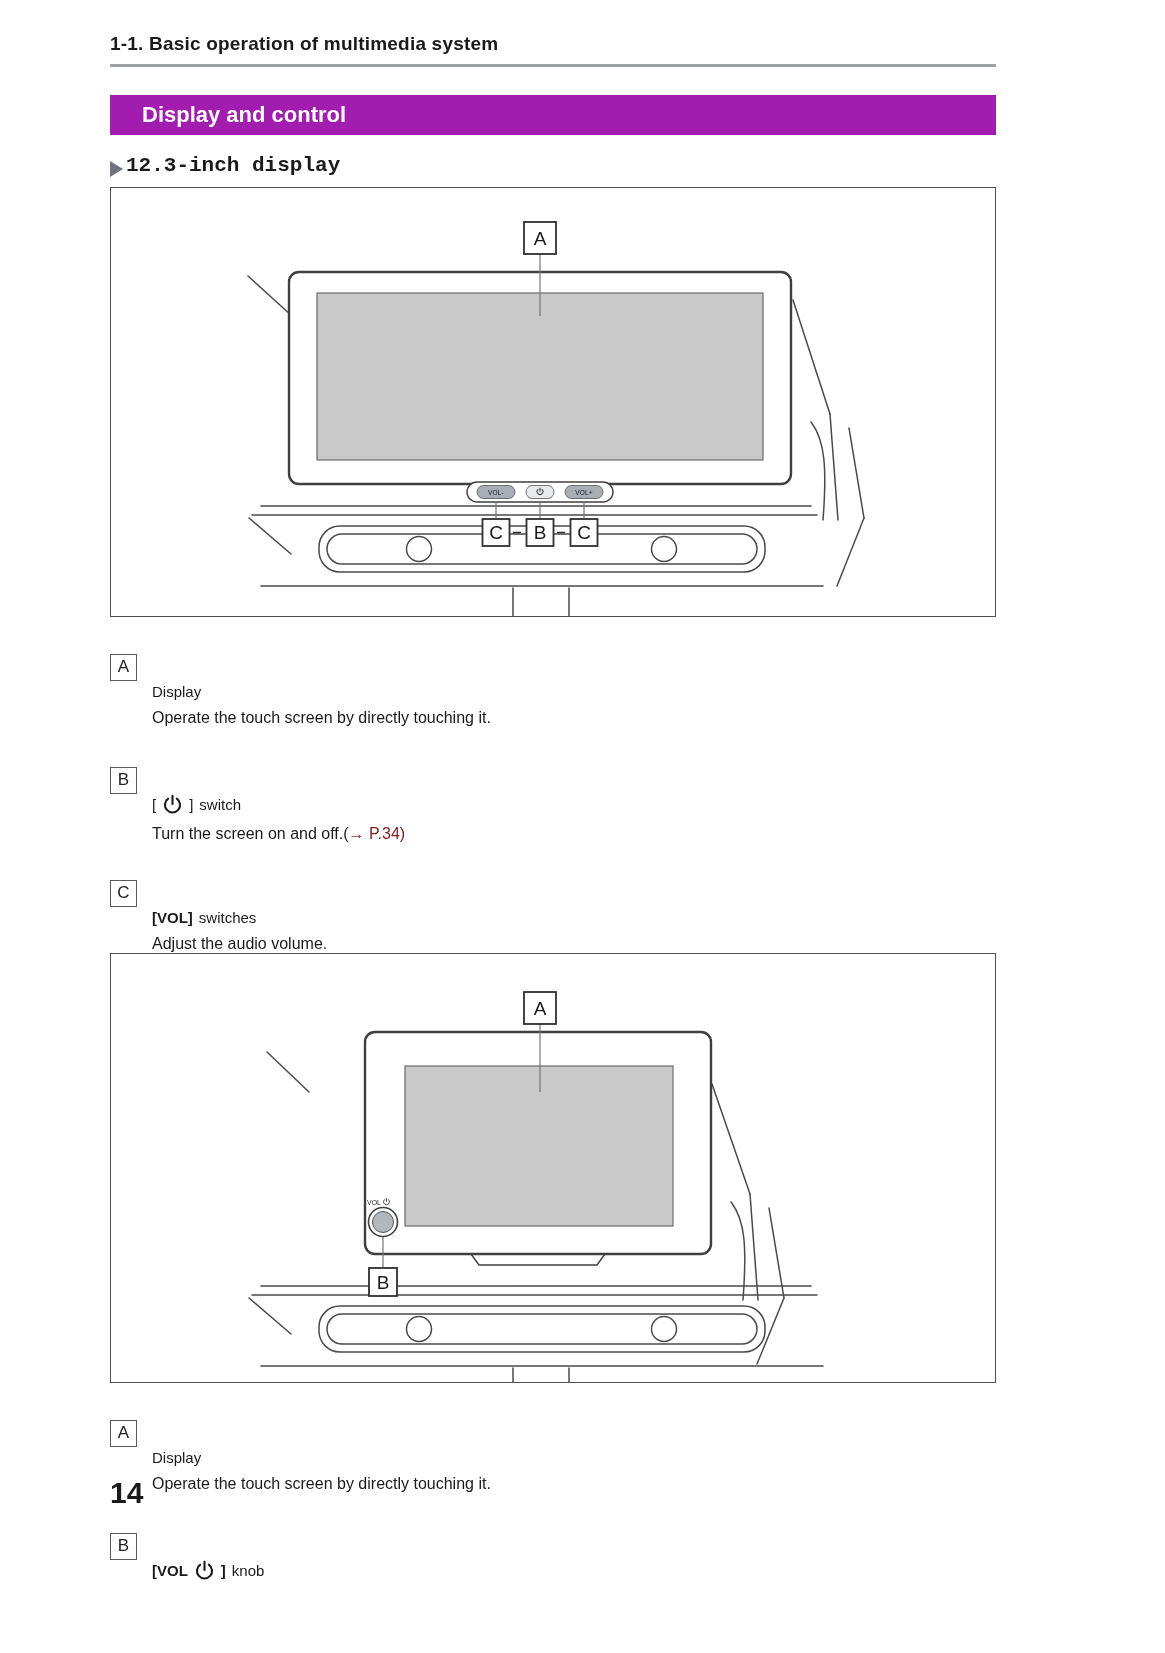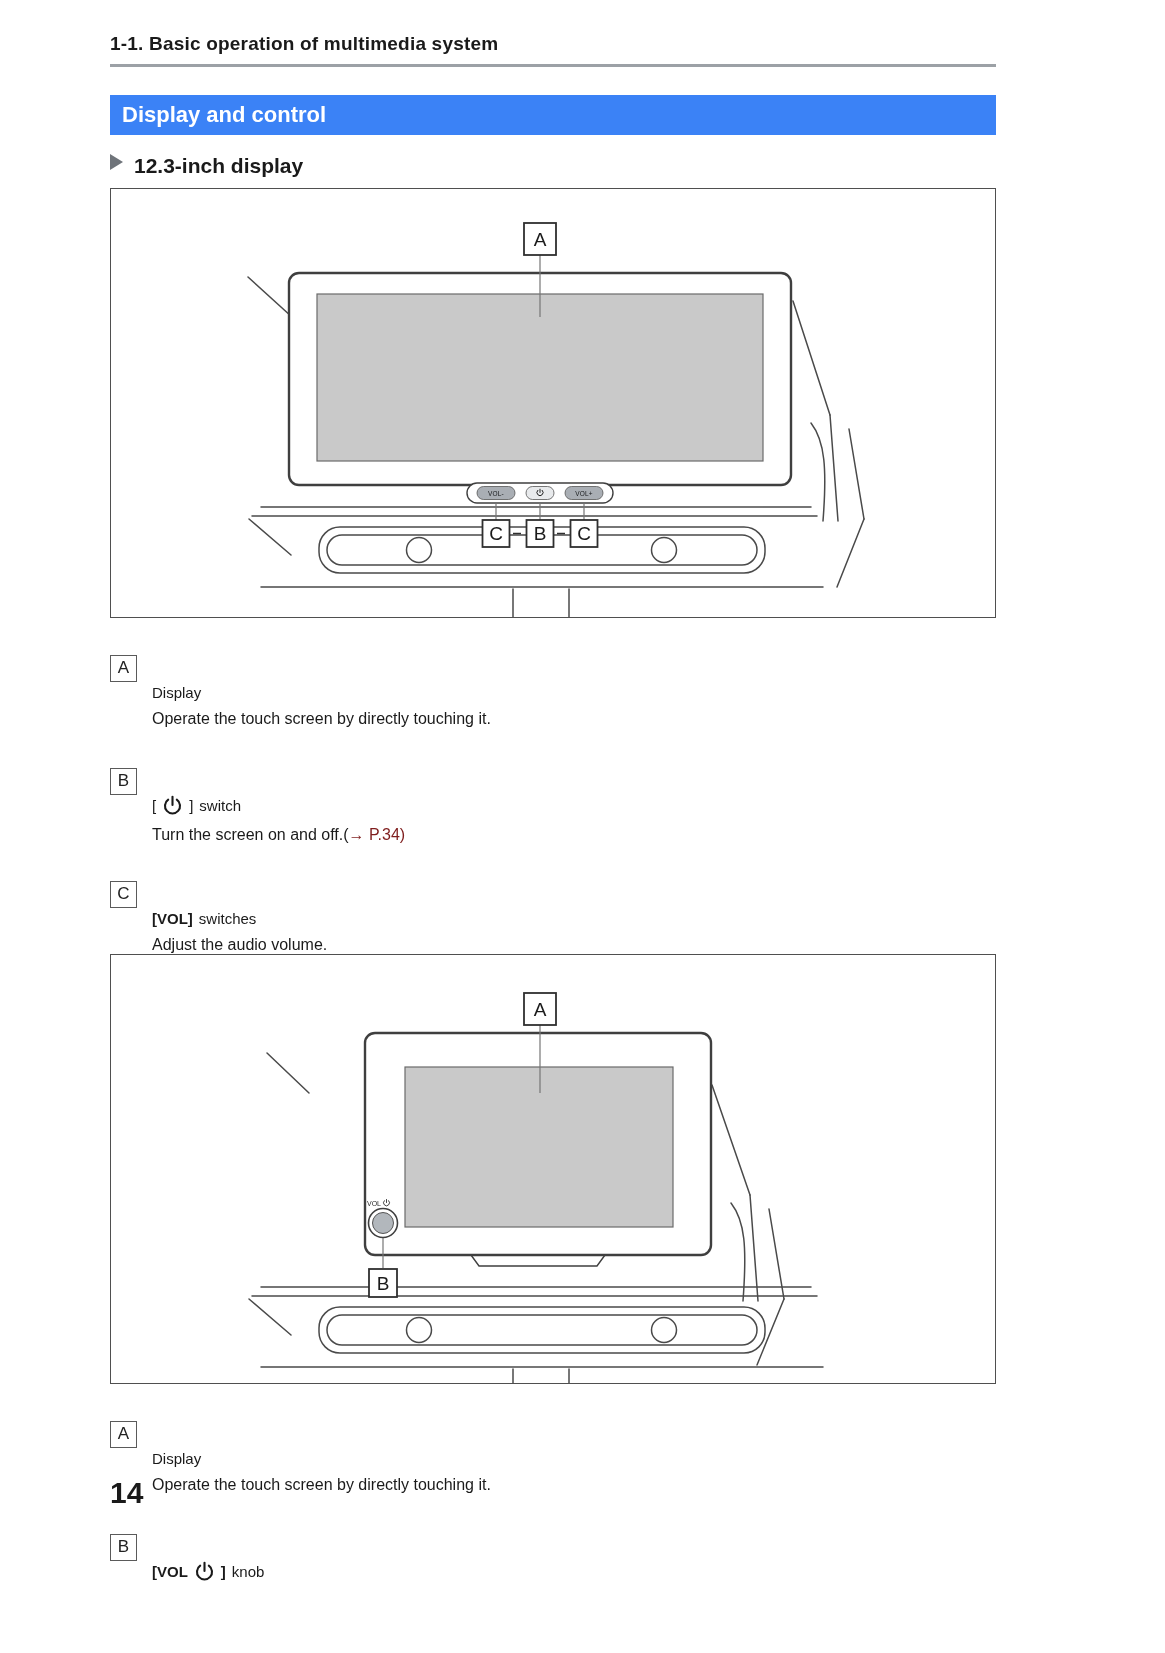--- a/index.html
+++ b/index.html
@@ -11,26 +11,26 @@
     position:relative;
     overflow:hidden;
   }
   .page { position:relative; width:1128px; height:1653px; }
   .content { margin-left:110px; width:886px; padding-top:33px; }
 
   .breadcrumb { font-size:19px; font-weight:bold; letter-spacing:0.2px; }
   .rule { height:2.5px; background:#9ca1a6; margin-top:9px; }
 
   .banner {
-    margin-top:28px; height:40px; background:#3b82f6;
+    margin-top:28px; height:40px; background:#a21caf;
     color:#ffffff; font-size:22px; font-weight:bold;
-    line-height:40px; padding-left:12px;
-  }
-
-  .subheading { display:flex; align-items:flex-start; gap:11px; margin-top:19px; margin-bottom:10px; }
+    line-height:40px; padding-left:32px;
+  }
+
+  .subheading { display:flex; align-items:flex-end; gap:3px; margin-top:19px; margin-bottom:10px;font-family:Liberation Mono, monospace; }
   .subheading .label { font-size:21px; font-weight:bold; }
   .tri {
     width:0; height:0; flex:none;
     border-left:13px solid #6f747a;
     border-top:8px solid transparent;
     border-bottom:8px solid transparent;
   }
 
   .figure { border:1px solid #4f4f4f; background:#fff; width:886px; height:430px; }
   .figure svg { display:block; width:884px; height:428px; }

